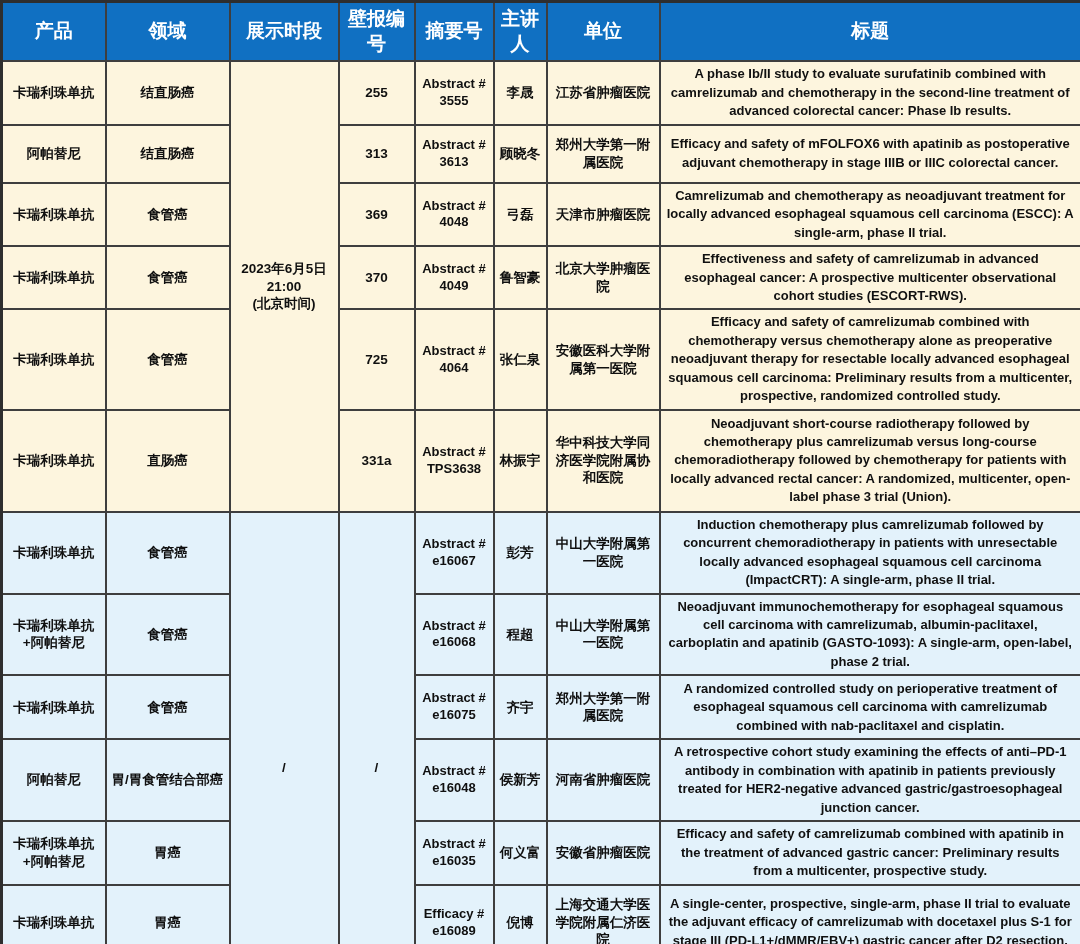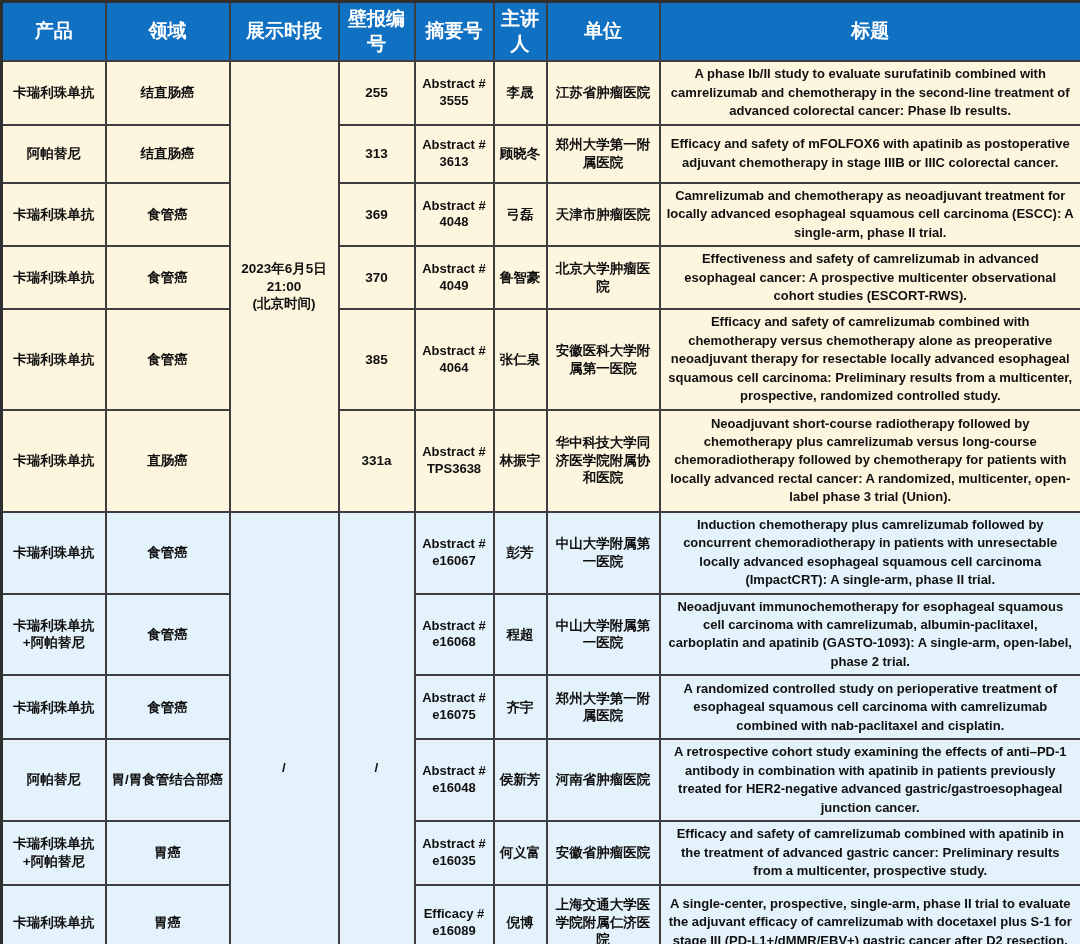--- a/index.html
+++ b/index.html
@@ -108,21 +108,21 @@
       <td class="field-cell">食管癌</td>
       <td>370</td>
       <td class="abstract-cell">Abstract # 4049</td>
       <td>鲁智豪</td>
       <td>北京大学肿瘤医院</td>
       <td class="title-cell">Effectiveness and safety of camrelizumab in advanced esophageal cancer: A prospective multicenter observational cohort studies (ESCORT-RWS).</td>
     </tr>
     <tr class="g1" style="height:96px">
       <td>卡瑞利珠单抗</td>
       <td class="field-cell">食管癌</td>
-      <td>385</td>
+      <td>725</td>
       <td class="abstract-cell">Abstract # 4064</td>
       <td>张仁泉</td>
       <td>安徽医科大学附属第一医院</td>
       <td class="title-cell">Efficacy and safety of camrelizumab combined with chemotherapy versus chemotherapy alone as preoperative neoadjuvant therapy for resectable locally advanced esophageal squamous cell carcinoma: Preliminary results from a multicenter, prospective, randomized controlled study.</td>
     </tr>
     <tr class="g1" style="height:102px">
       <td>卡瑞利珠单抗</td>
       <td class="field-cell">直肠癌</td>
       <td>331a</td>
       <td class="abstract-cell">Abstract # TPS3638</td>

